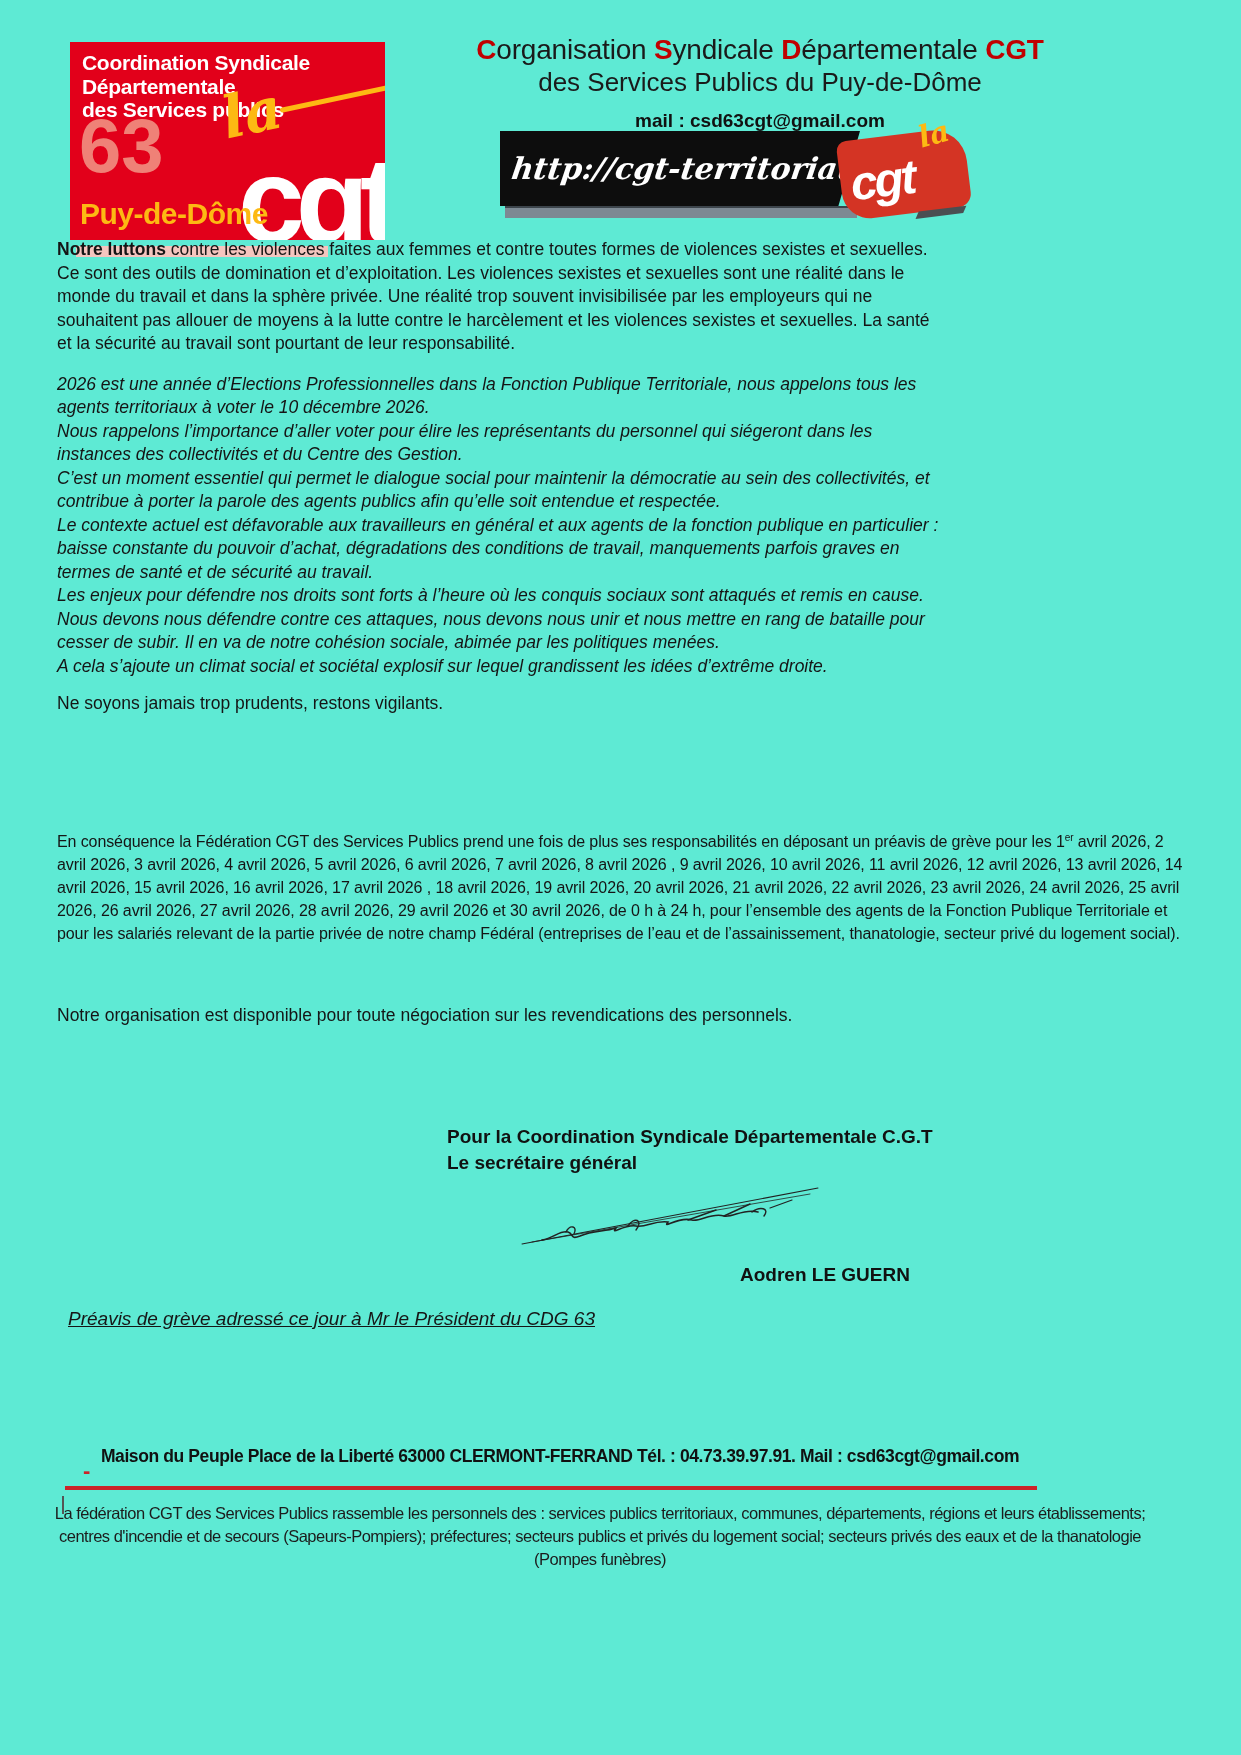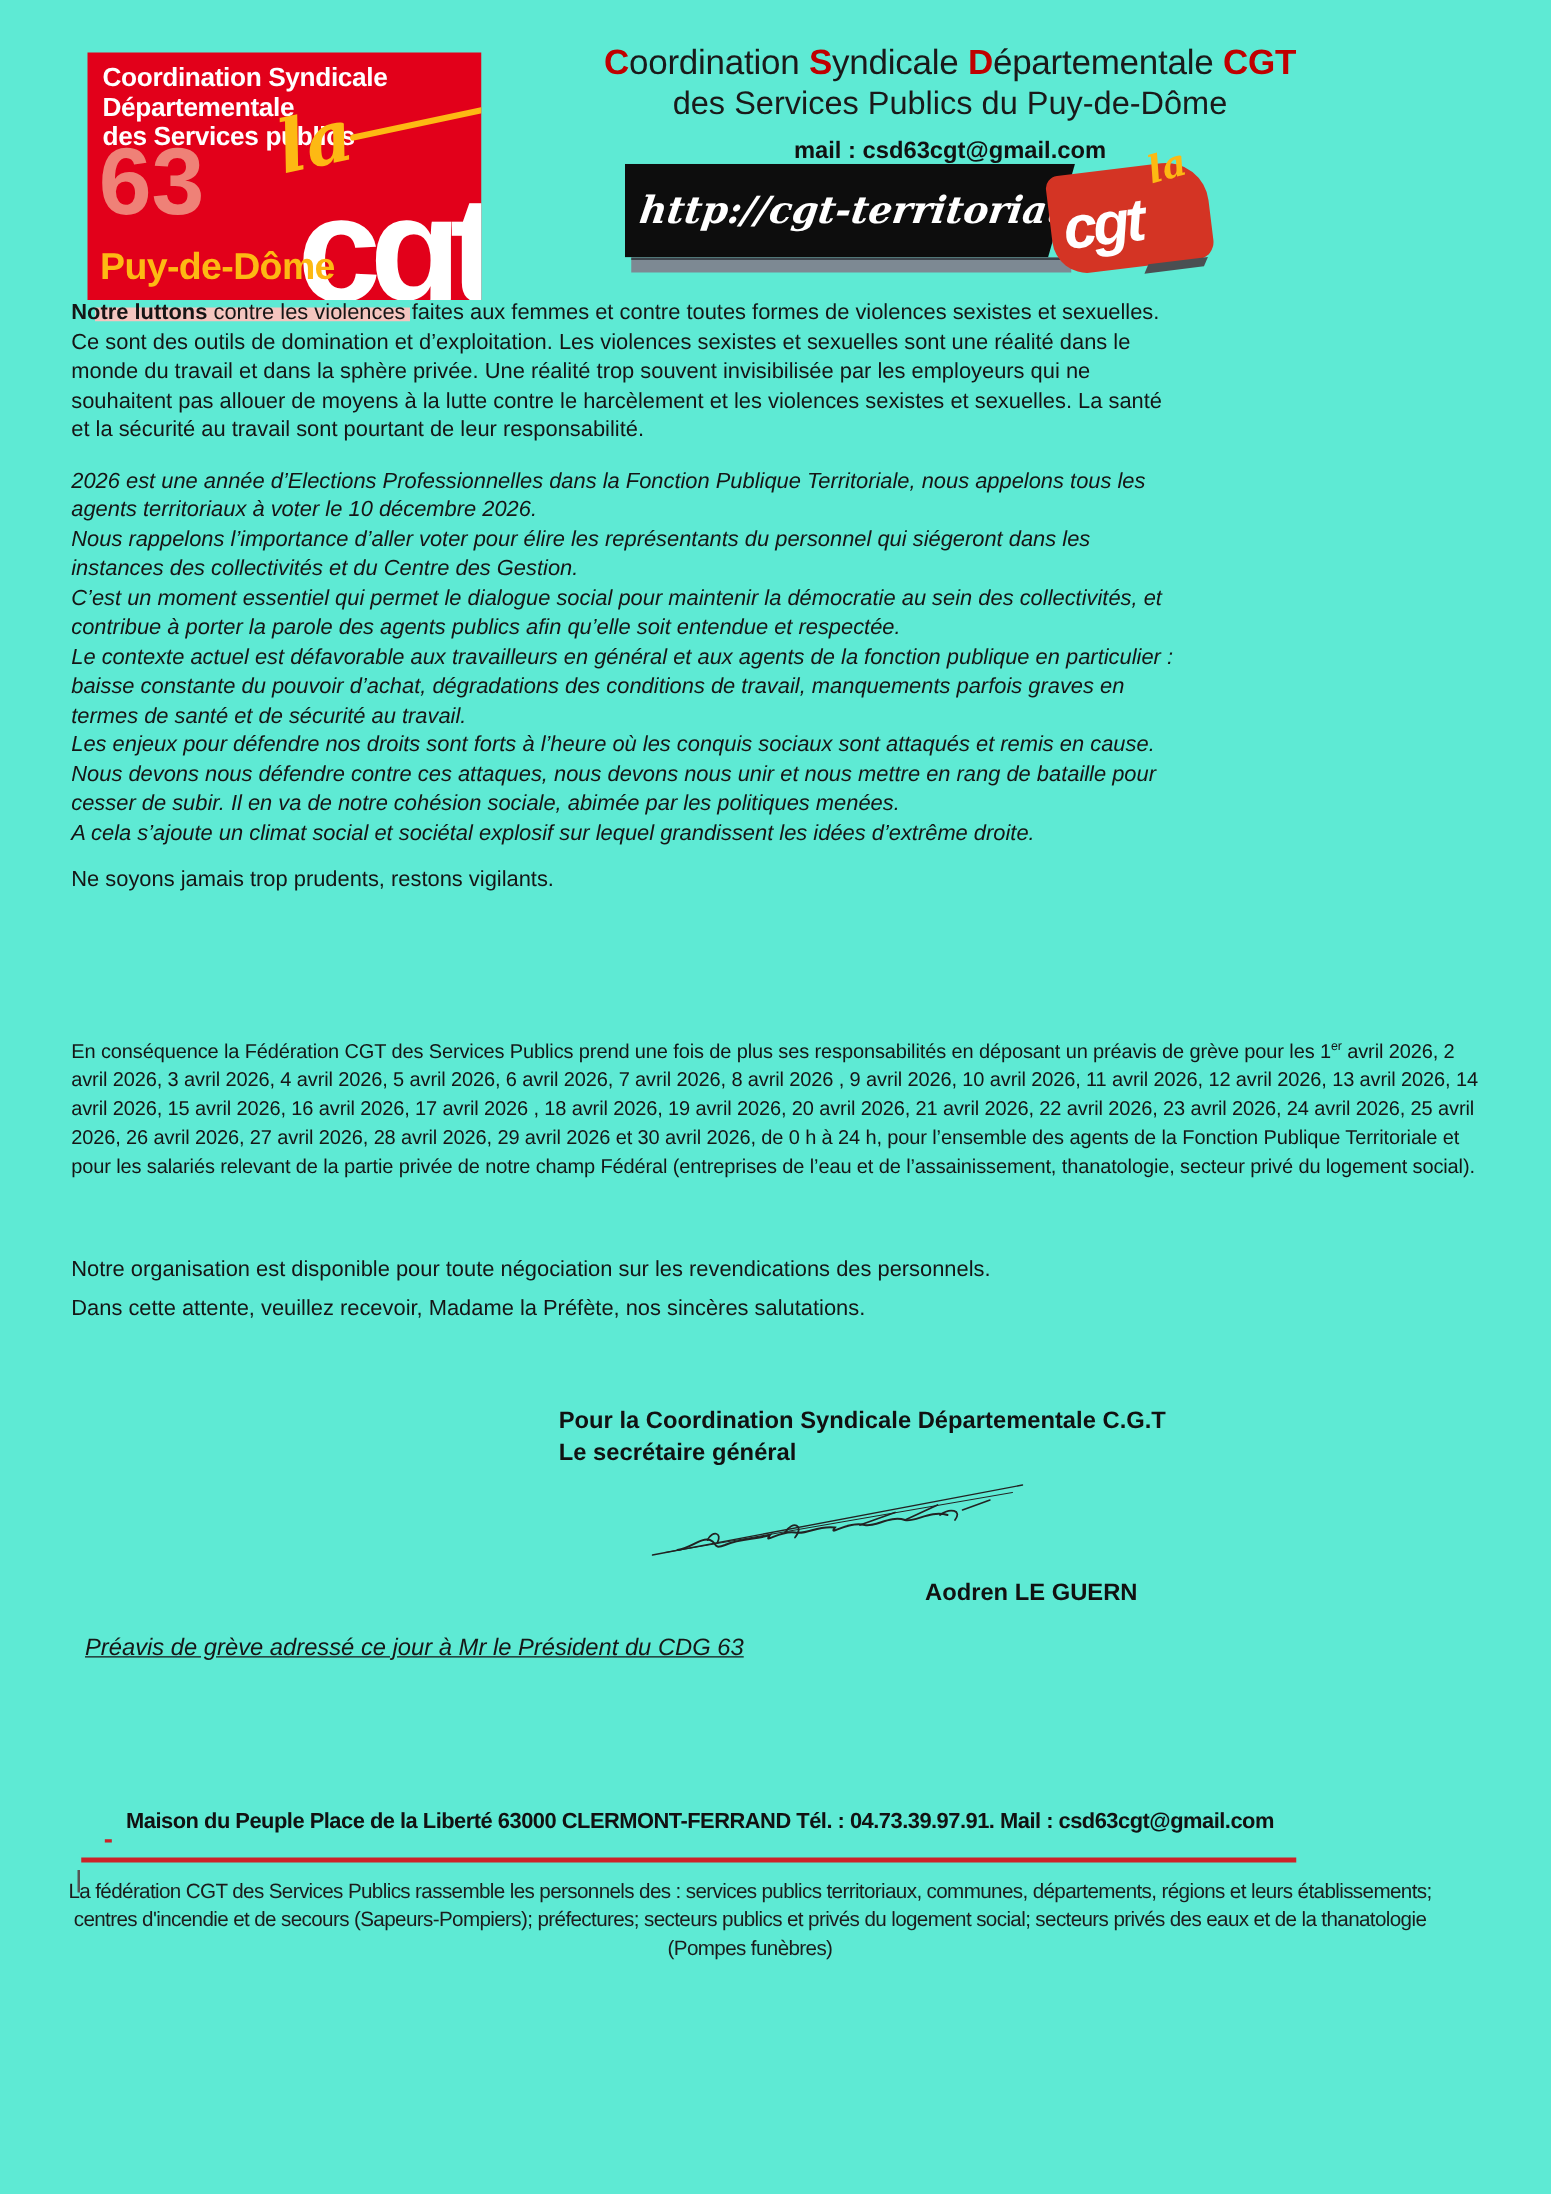--- a/index.html
+++ b/index.html
@@ -74,21 +74,21 @@
       <div>des Services publics</div>
     </div>
     <div class="logo-63">63</div>
     <div class="logo-la">la</div>
     <div class="logo-cgt">cgt</div>
     <div class="logo-dept">Puy-de-Dôme</div>
   </div>
   <div class="logo-under"></div>
 
   <div class="header-titles">
-    <div class="title-l1"><span class="red">C</span><span>oordination </span><span class="red">S</span><span>yndicale </span><span class="red">D</span><span>épartementale </span><span class="red">CGT</span></div>
+    <div class="title-l1"><span class="red">C</span><span>organisation </span><span class="red">S</span><span>yndicale </span><span class="red">D</span><span>épartementale </span><span class="red">CGT</span></div>
     <div class="title-l2">des Services Publics du Puy-de-Dôme</div>
     <div class="header-mail">mail : csd63cgt@gmail.com</div>
   </div>
 
   <div class="banner-black">
     <span class="banner-url">http://cgt-territoriaux63.fr</span>
   </div>
   <div class="banner-shadow"></div>
   <div class="banner-logo">
     <span class="bl-la">la</span>
@@ -106,21 +106,20 @@
       <div>Les enjeux pour défendre nos droits sont forts à l’heure où les conquis sociaux sont attaqués et remis en cause. Nous devons nous défendre contre ces attaques, nous devons nous unir et nous mettre en rang de bataille pour cesser de subir. Il en va de notre cohésion sociale, abimée par les politiques menées.</div>
       <div>A cela s’ajoute un climat social et sociétal explosif sur lequel grandissent les idées d’extrême droite.</div>
     </div>
     <div class="vigilance">Ne soyons jamais trop prudents, restons vigilants.</div>
   </div>
 
   <div class="preavis"><span>En conséquence la Fédération CGT des Services Publics prend une fois de plus ses responsabilités en déposant un préavis de grève pour les 1</span><sup>er</sup><span> avril 2026, 2 avril 2026, 3 avril 2026, 4 avril 2026, 5 avril 2026, 6 avril 2026, 7 avril 2026, 8 avril 2026 , 9 avril 2026, 10 avril 2026, 11 avril 2026, 12 avril 2026, 13 avril 2026, 14 avril 2026, 15 avril 2026, 16 avril 2026, 17 avril 2026 , 18 avril 2026, 19 avril 2026, 20 avril 2026, 21 avril 2026, 22 avril 2026, 23 avril 2026, 24 avril 2026, 25 avril 2026, 26 avril 2026, 27 avril 2026, 28 avril 2026, 29 avril 2026 et 30 avril 2026, de 0 h à 24 h, pour l’ensemble des agents de la Fonction Publique Territoriale et pour les salariés relevant de la partie privée de notre champ Fédéral (entreprises de l’eau et de l’assainissement, thanatologie, secteur privé du logement social).</span></div>
 
   <div class="closing">
     <div>Notre organisation est disponible pour toute négociation sur les revendications des personnels.</div>
-    <div class="sal">Dans cette attente, veuillez recevoir, Madame la Préfète, nos sincères salutations.</div>
   </div>
 
   <div class="sig-block">
     <div>Pour la Coordination Syndicale Départementale C.G.T</div>
     <div>Le secrétaire général</div>
   </div>
   <svg class="sig-scribble" viewBox="0 0 300 72" xmlns="http://www.w3.org/2000/svg">
     <g stroke="#222" fill="none" stroke-linecap="round">
       <path d="M2,66 L298,10" stroke-width="1.1"></path>
       <path d="M12,64 L290,16" stroke-width="0.8"></path>

